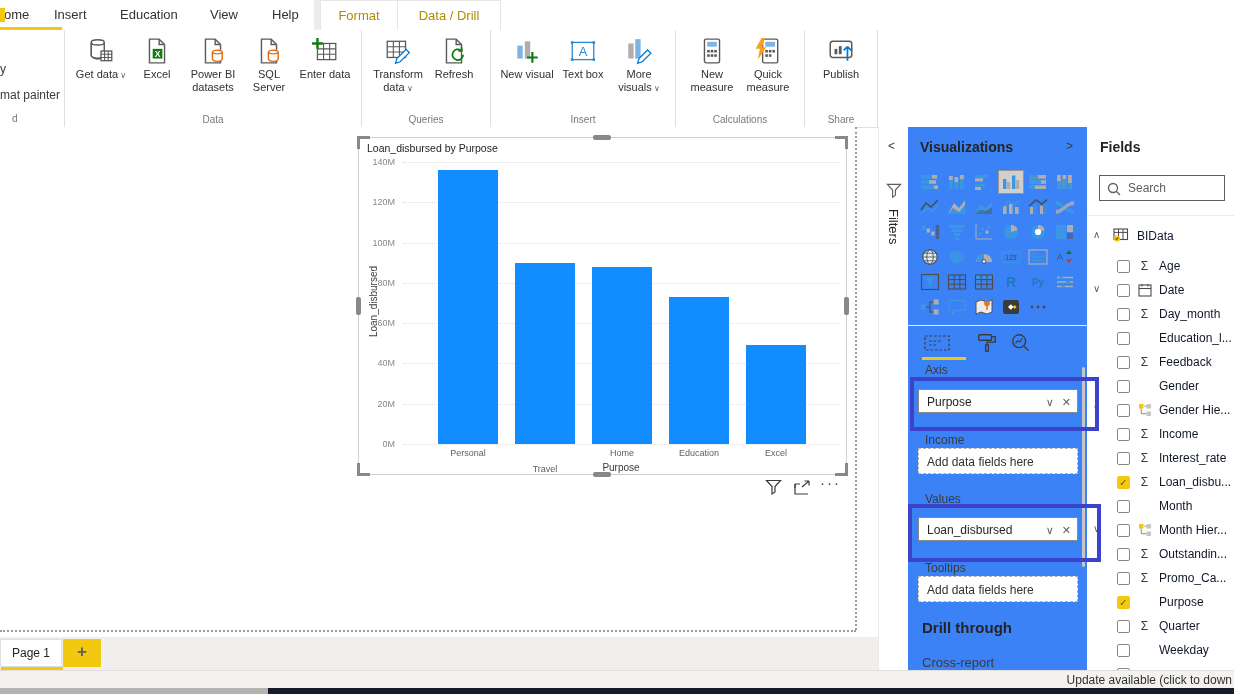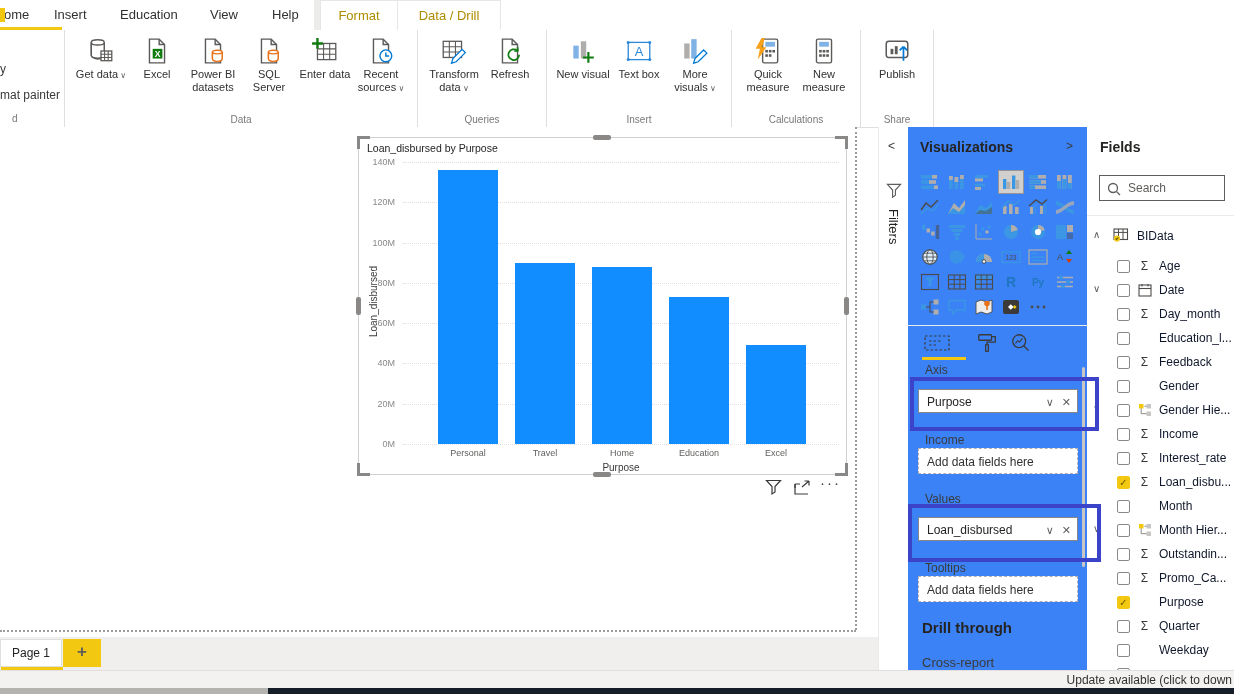--- a/index.html
+++ b/index.html
@@ -174,31 +174,20 @@
           <div class="rbtn">
             <div class="ricon">
               <svg width="28" height="28" viewBox="0 0 26 26">
                 <rect x="6" y="6" width="17" height="15" fill="#fff" stroke="#5c5a58" stroke-width="1.2"></rect>
                 <path d="M6 11h17M6 16h17M11.666666666666668 6v15M17.333333333333336 6v15" stroke="#5c5a58" stroke-width="1" fill="none"></path>
                 <path d="M6 1v10M1 6h10" stroke="#107c10" stroke-width="2.2"></path>
               </svg>
             </div>
             <div class="rlabel">Enter data</div>
           </div>
-          <div class="rbtn">
-            <div class="ricon">
-              <svg width="28" height="28" viewBox="0 0 26 26">
-                <path d="M6 2h9l5 5v17H6z" fill="#fff" stroke="#5c5a58" stroke-width="1.3"></path>
-                <path d="M15 2v5h5" fill="none" stroke="#5c5a58" stroke-width="1.3"></path>
-                <circle cx="17.5" cy="17.5" r="5.5" fill="#fff" stroke="#0078d4" stroke-width="1.3"></circle>
-                <path d="M17.5 14.5v3.2h3" stroke="#0078d4" fill="none" stroke-width="1.3"></path>
-              </svg>
-            </div>
-            <div class="rlabel">Recent sources<span class="dd"> ∨</span></div>
-          </div>
         </div>
         <div class="rglabel">Data</div>
       </div>
       <div class="rgroup">
         <div class="rbtns">
           <div class="rbtn">
             <div class="ricon">
               <svg width="28" height="28" viewBox="0 0 26 26">
                 <rect x="3" y="4" width="17" height="15" fill="#fff" stroke="#5c5a58" stroke-width="1.2"></rect>
                 <path d="M3 9h17M3 14h17M8.666666666666668 4v15M14.333333333333334 4v15" stroke="#5c5a58" stroke-width="1" fill="none"></path>
@@ -254,53 +243,53 @@
                 <path d="M13 20l8-8 3 3-8 8-4.3 1.3z" fill="#fff" stroke="#0078d4" stroke-width="1.2"></path>
               </svg>
             </div>
             <div class="rlabel">More visuals<span class="dd"> ∨</span></div>
           </div>
         </div>
         <div class="rglabel">Insert</div>
       </div>
       <div class="rgroup">
         <div class="rbtns">
+          <div class="rbtn">
+            <div class="ricon">
+              <svg width="28" height="28" viewBox="0 0 26 26">
+                <rect x="6" y="2" width="14" height="22" rx="1.5" fill="#fff" stroke="#5c5a58" stroke-width="1.3"></rect>
+                <rect x="8.5" y="4.5" width="9" height="4.5" fill="#7fb2e5"></rect>
+                <g fill="#5c5a58">
+                  <rect x="8.5" y="12" width="2.4" height="2.4"></rect>
+                  <rect x="11.8" y="12" width="2.4" height="2.4"></rect>
+                  <rect x="15.1" y="12" width="2.4" height="2.4"></rect>
+                  <rect x="8.5" y="16" width="2.4" height="2.4"></rect>
+                  <rect x="11.8" y="16" width="2.4" height="2.4"></rect>
+                  <rect x="15.1" y="16" width="2.4" height="2.4"></rect>
+                </g>
+              </svg>
+            </div>
+            <div class="rlabel">New measure</div>
+          </div>
           <div class="rbtn">
             <div class="ricon">
               <svg width="28" height="28" viewBox="0 0 26 26">
                 <rect x="8" y="2" width="14" height="22" rx="1.5" fill="#fff" stroke="#5c5a58" stroke-width="1.3"></rect>
                 <rect x="10.5" y="4.5" width="9" height="4.5" fill="#7fb2e5"></rect>
                 <g fill="#5c5a58">
                   <rect x="10.5" y="12" width="2.4" height="2.4"></rect>
                   <rect x="13.8" y="12" width="2.4" height="2.4"></rect>
                   <rect x="17.1" y="12" width="2.4" height="2.4"></rect>
                   <rect x="10.5" y="16" width="2.4" height="2.4"></rect>
                   <rect x="13.8" y="16" width="2.4" height="2.4"></rect>
                 </g>
                 <path d="M7 1L1.5 11h4L3.5 21l8-11.5H7.5L10 1z" fill="#f7a11a"></path>
               </svg>
             </div>
             <div class="rlabel">Quick measure</div>
-          </div>
-          <div class="rbtn">
-            <div class="ricon">
-              <svg width="28" height="28" viewBox="0 0 26 26">
-                <rect x="6" y="2" width="14" height="22" rx="1.5" fill="#fff" stroke="#5c5a58" stroke-width="1.3"></rect>
-                <rect x="8.5" y="4.5" width="9" height="4.5" fill="#7fb2e5"></rect>
-                <g fill="#5c5a58">
-                  <rect x="8.5" y="12" width="2.4" height="2.4"></rect>
-                  <rect x="11.8" y="12" width="2.4" height="2.4"></rect>
-                  <rect x="15.1" y="12" width="2.4" height="2.4"></rect>
-                  <rect x="8.5" y="16" width="2.4" height="2.4"></rect>
-                  <rect x="11.8" y="16" width="2.4" height="2.4"></rect>
-                  <rect x="15.1" y="16" width="2.4" height="2.4"></rect>
-                </g>
-              </svg>
-            </div>
-            <div class="rlabel">New measure</div>
           </div>
         </div>
         <div class="rglabel">Calculations</div>
       </div>
       <div class="rgroup">
         <div class="rbtns">
           <div class="rbtn">
             <div class="ricon">
               <svg width="28" height="28" viewBox="0 0 26 26">
                 <rect x="3" y="4" width="20" height="15" rx="2.5" fill="none" stroke="#5c5a58" stroke-width="1.4"></rect>
@@ -344,21 +333,21 @@
       <div class="gridline" style="top: 40.2857px;"></div>
       <div class="gridline" style="top: 0px;"></div>
       <div class="bar" style="left: 35px; height: 273.943px; background: rgb(17, 141, 255);"></div>
       <div class="bar" style="left: 112px; height: 181.286px; background: rgb(17, 141, 255);"></div>
       <div class="bar" style="left: 189px; height: 177.257px; background: rgb(17, 141, 255);"></div>
       <div class="bar" style="left: 266px; height: 147.043px; background: rgb(17, 141, 255);"></div>
       <div class="bar" style="left: 343px; height: 98.7px; background: rgb(17, 141, 255);"></div>
     </div>
   <div id="chart-xlabels">
       <div style="left: 25px;">Personal</div>
-      <div style="left: 102px;">Travel</div>
+      <div style="left: 102px; margin-top: 16px;">Travel</div>
       <div style="left: 179px;">Home</div>
       <div style="left: 256px;">Education</div>
       <div style="left: 333px;">Excel</div>
     </div>
   <div id="chart-xlab">Purpose</div>
 
   <div class="corner tl" style="left:-2px;top:-2px"></div>
   <div class="corner tr" style="right:-2px;top:-2px"></div>
   <div class="corner bl" style="left:-2px;bottom:-2px"></div>
   <div class="corner br" style="right:-2px;bottom:-2px"></div>

